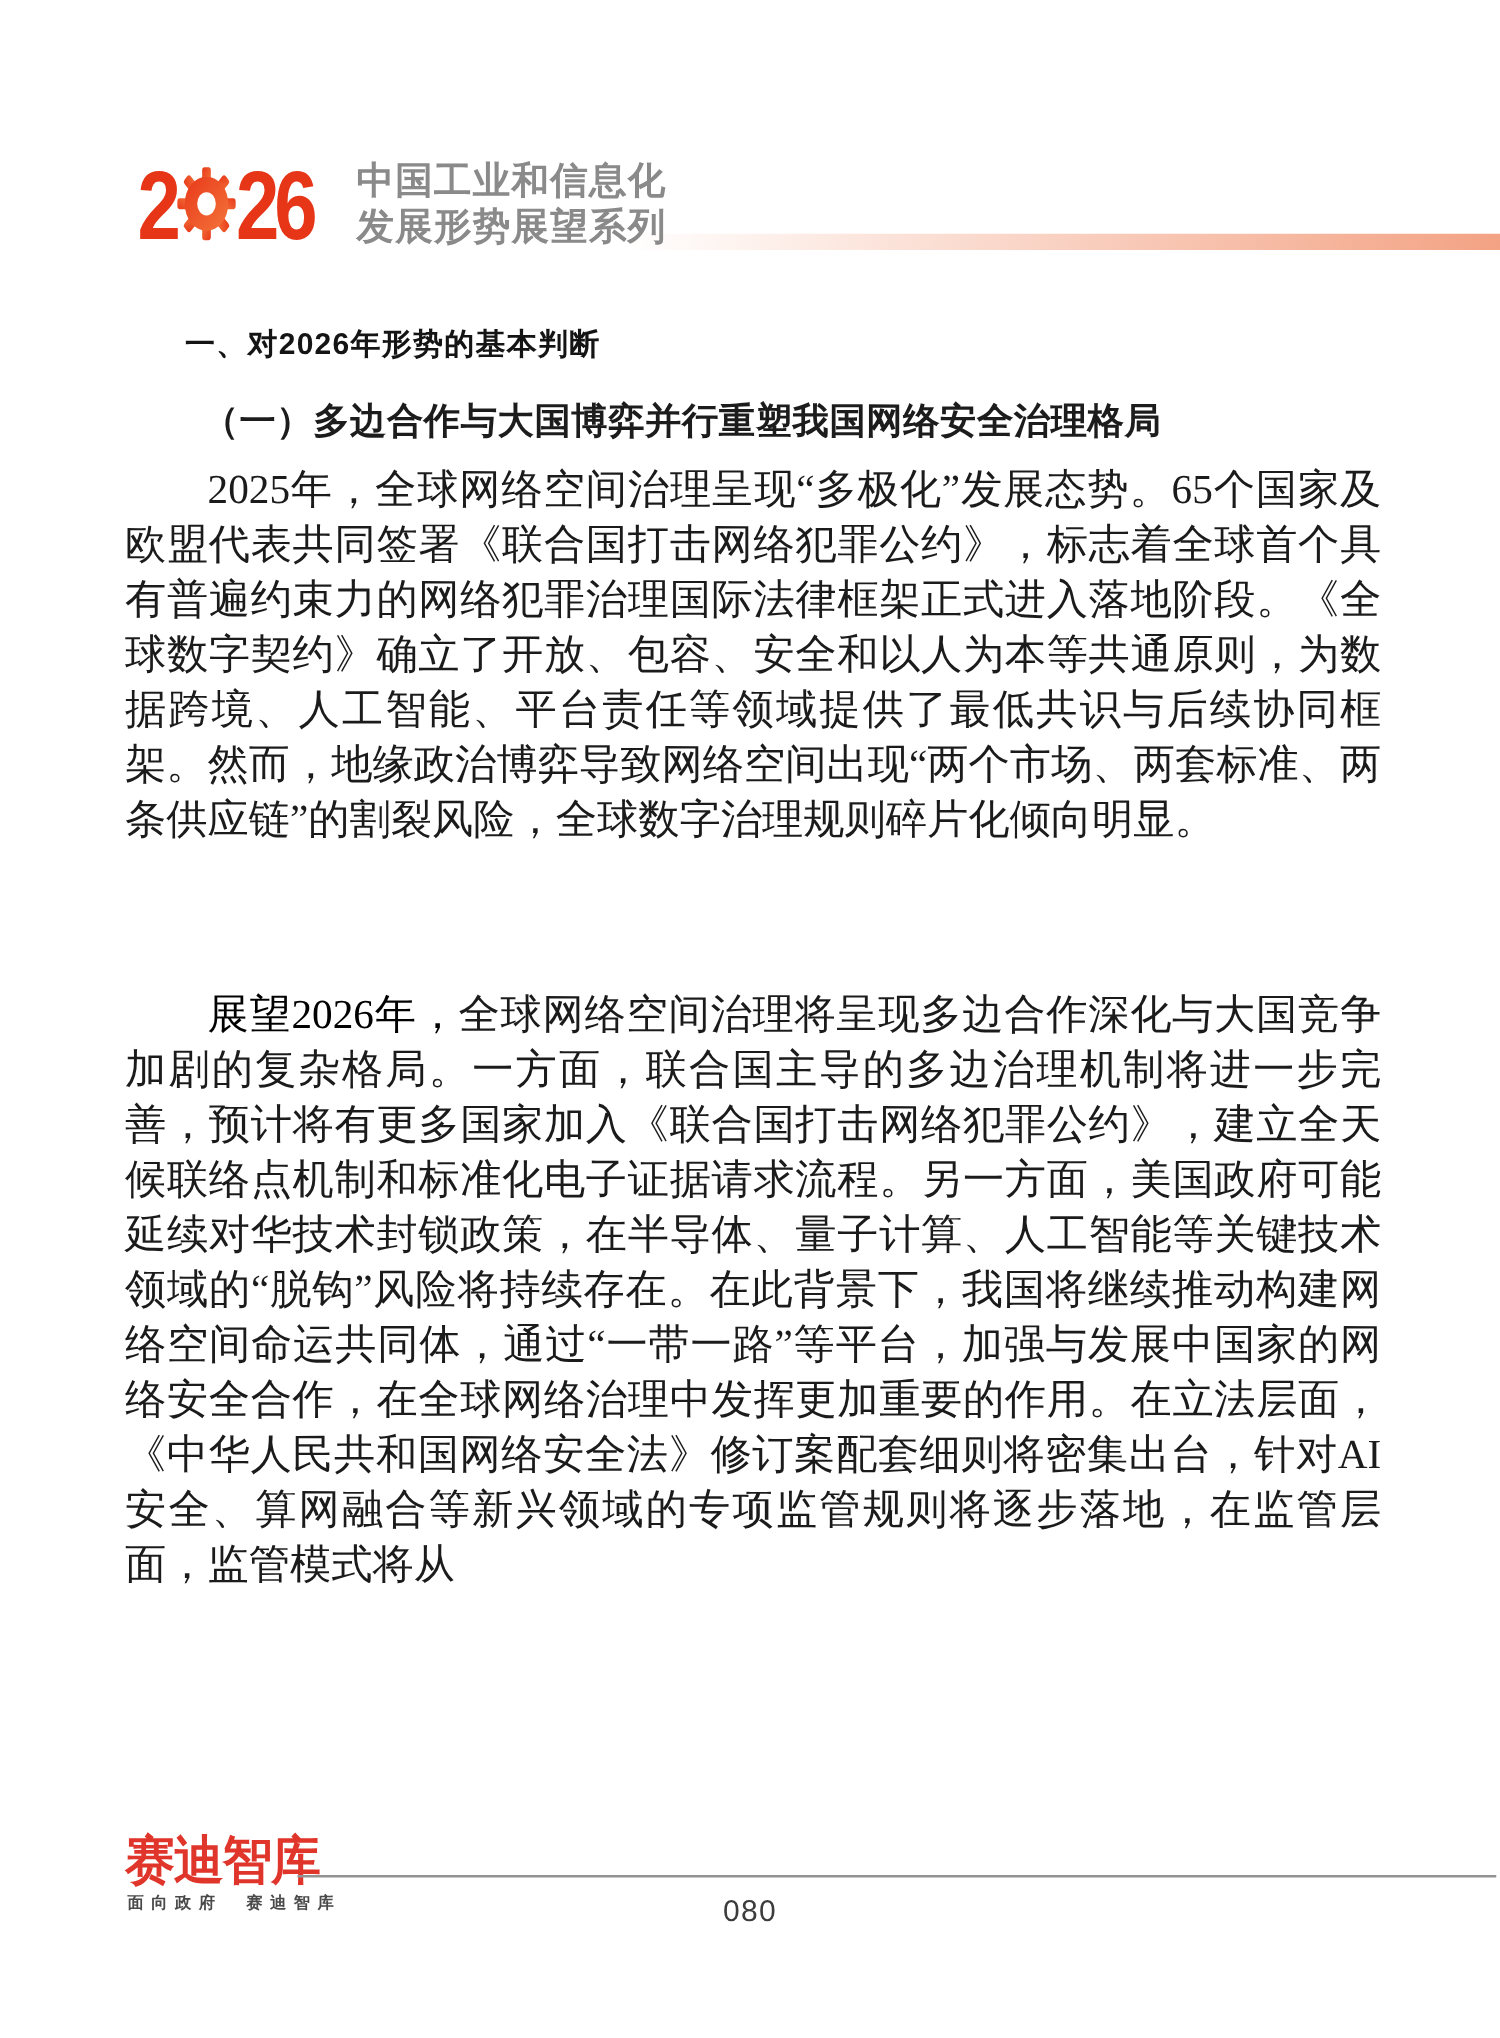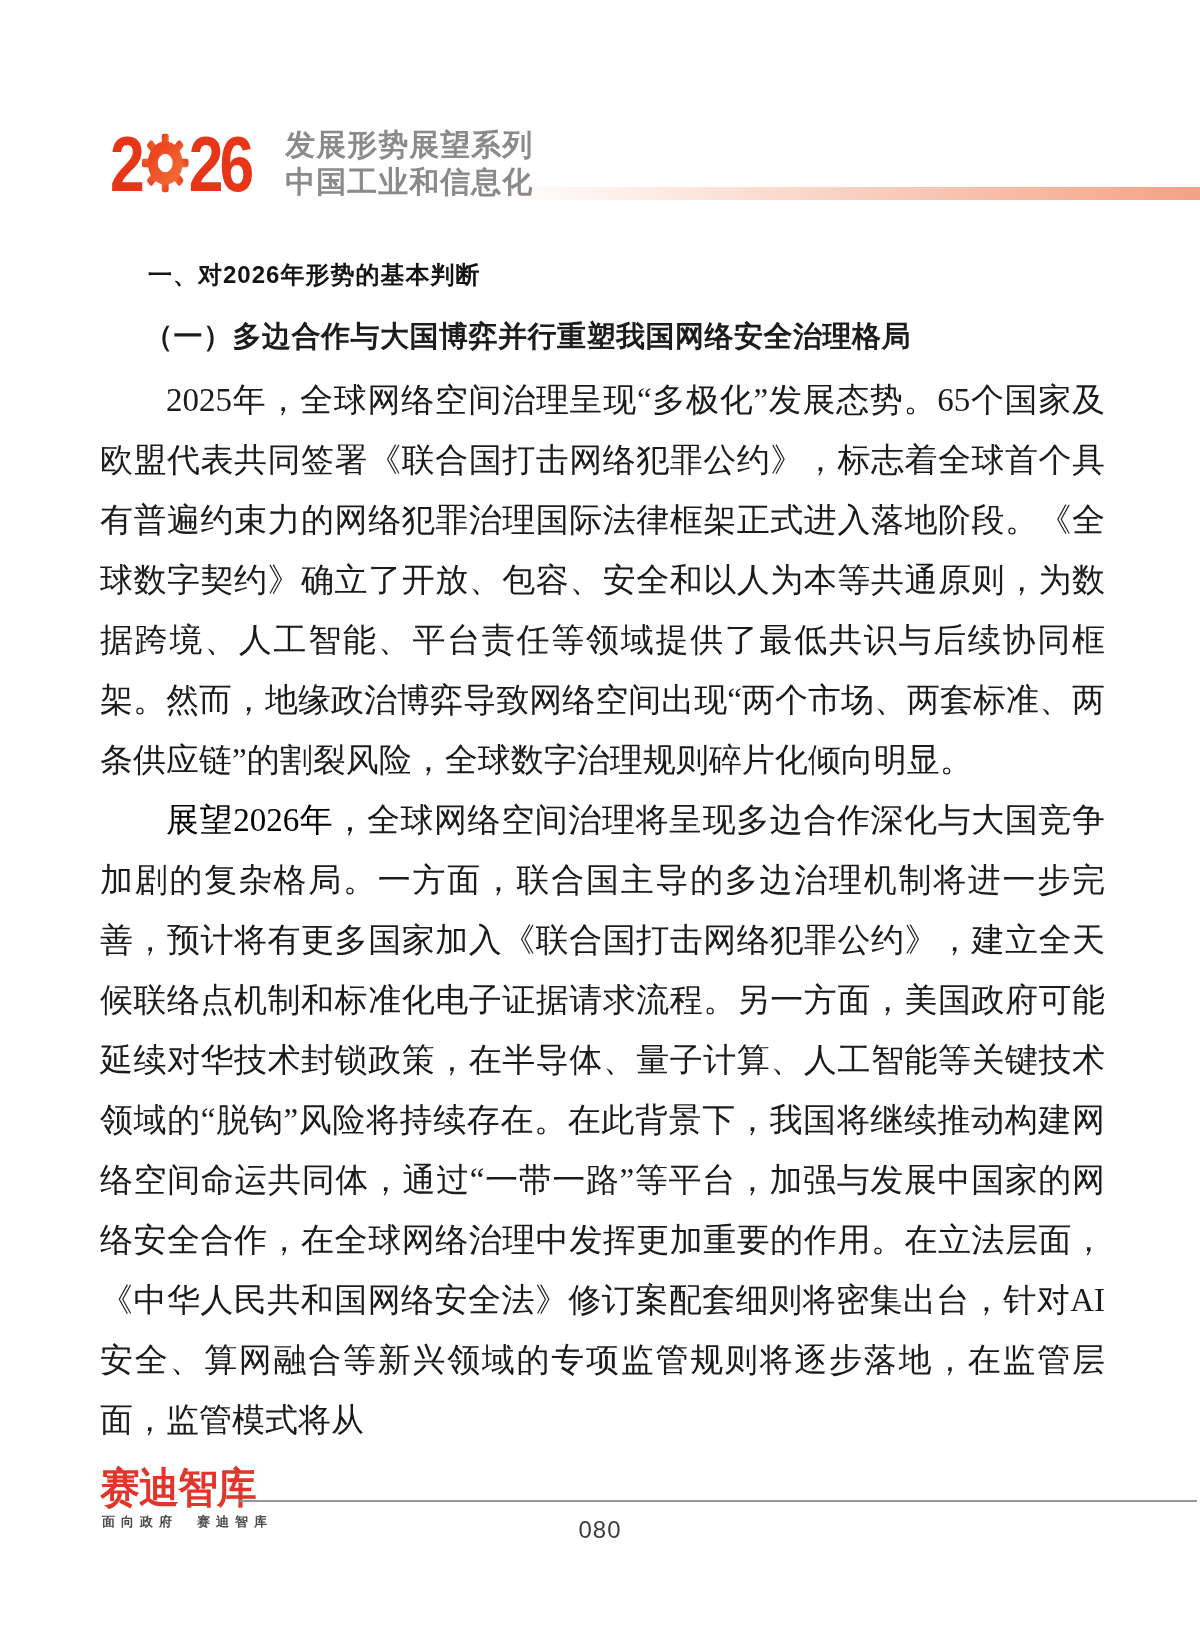--- a/index.html
+++ b/index.html
@@ -40,29 +40,29 @@
   }
 
   
   .h1{
     position:absolute;left:148px;top:259px;
     font-family:"Liberation Sans", sans-serif;
     font-weight:bold;font-size:24px;color:#141414;
     letter-spacing:1px;white-space:nowrap;
   }
   .h2{
-    position:absolute;left:144px;top:317px;
+    position:absolute;left:162px;top:317px;
     font-family:"Liberation Serif","DejaVu Serif",serif;
     font-weight:bold;font-size:29px;color:#1c1c1c;
     letter-spacing:0.5px;white-space:nowrap;
   }
   .para{
     position:absolute;left:100px;width:1005px;
     font-family:"Liberation Serif","DejaVu Serif",serif;
-    font-size:33px;line-height:60px;color:#1b1b1b;
+    font-size:33px;line-height:44px;color:#1b1b1b;
     text-align:justify;text-align-last:left;
     text-indent:66px;
     margin:0;
   }
   #para1{top:370px;}
   #para2{top:790px;}
   .para .lead{font-weight:normal;color:#000;}
 
   
   .footer-logo{
@@ -116,22 +116,22 @@
             <rect x="43" y="3" width="14" height="22" rx="4" transform="rotate(270 50 50)"></rect>
             <rect x="43" y="3" width="14" height="22" rx="4" transform="rotate(315 50 50)"></rect>
             <circle cx="50" cy="50" r="35"></circle>
           </g>
           <circle cx="50" cy="50" r="15" fill="#ffffff"></circle>
         </svg>
       </span>
       <span>26</span>
     </div>
     <div class="series-title">
+      <div>中国工业和信息化</div>
       <div>发展形势展望系列</div>
-      <div>中国工业和信息化</div>
     </div>
   </div>
   <div class="grad-bar"></div>
 
   <div class="h1">一、对2026年形势的基本判断</div>
   <div class="h2">（一）多边合作与大国博弈并行重塑我国网络安全治理格局</div>
 
   <p class="para" id="para1">2025年，全球网络空间治理呈现“多极化”发展态势。65个国家及欧盟代表共同签署《联合国打击网络犯罪公约》，标志着全球首个具有普遍约束力的网络犯罪治理国际法律框架正式进入落地阶段。《全球数字契约》确立了开放、包容、安全和以人为本等共通原则，为数据跨境、人工智能、平台责任等领域提供了最低共识与后续协同框架。然而，地缘政治博弈导致网络空间出现“两个市场、两套标准、两条供应链”的割裂风险，全球数字治理规则碎片化倾向明显。</p>
   <p class="para" id="para2"><span class="lead">展望2026年，</span><span>全球网络空间治理将呈现多边合作深化与大国竞争加剧的复杂格局。一方面，联合国主导的多边治理机制将进一步完善，预计将有更多国家加入《联合国打击网络犯罪公约》，建立全天候联络点机制和标准化电子证据请求流程。另一方面，美国政府可能延续对华技术封锁政策，在半导体、量子计算、人工智能等关键技术领域的“脱钩”风险将持续存在。在此背景下，我国将继续推动构建网络空间命运共同体，通过“一带一路”等平台，加强与发展中国家的网络安全合作，在全球网络治理中发挥更加重要的作用。在立法层面，《中华人民共和国网络安全法》修订案配套细则将密集出台，针对AI安全、算网融合等新兴领域的专项监管规则将逐步落地，在监管层面，监管模式将从</span></p>
 

